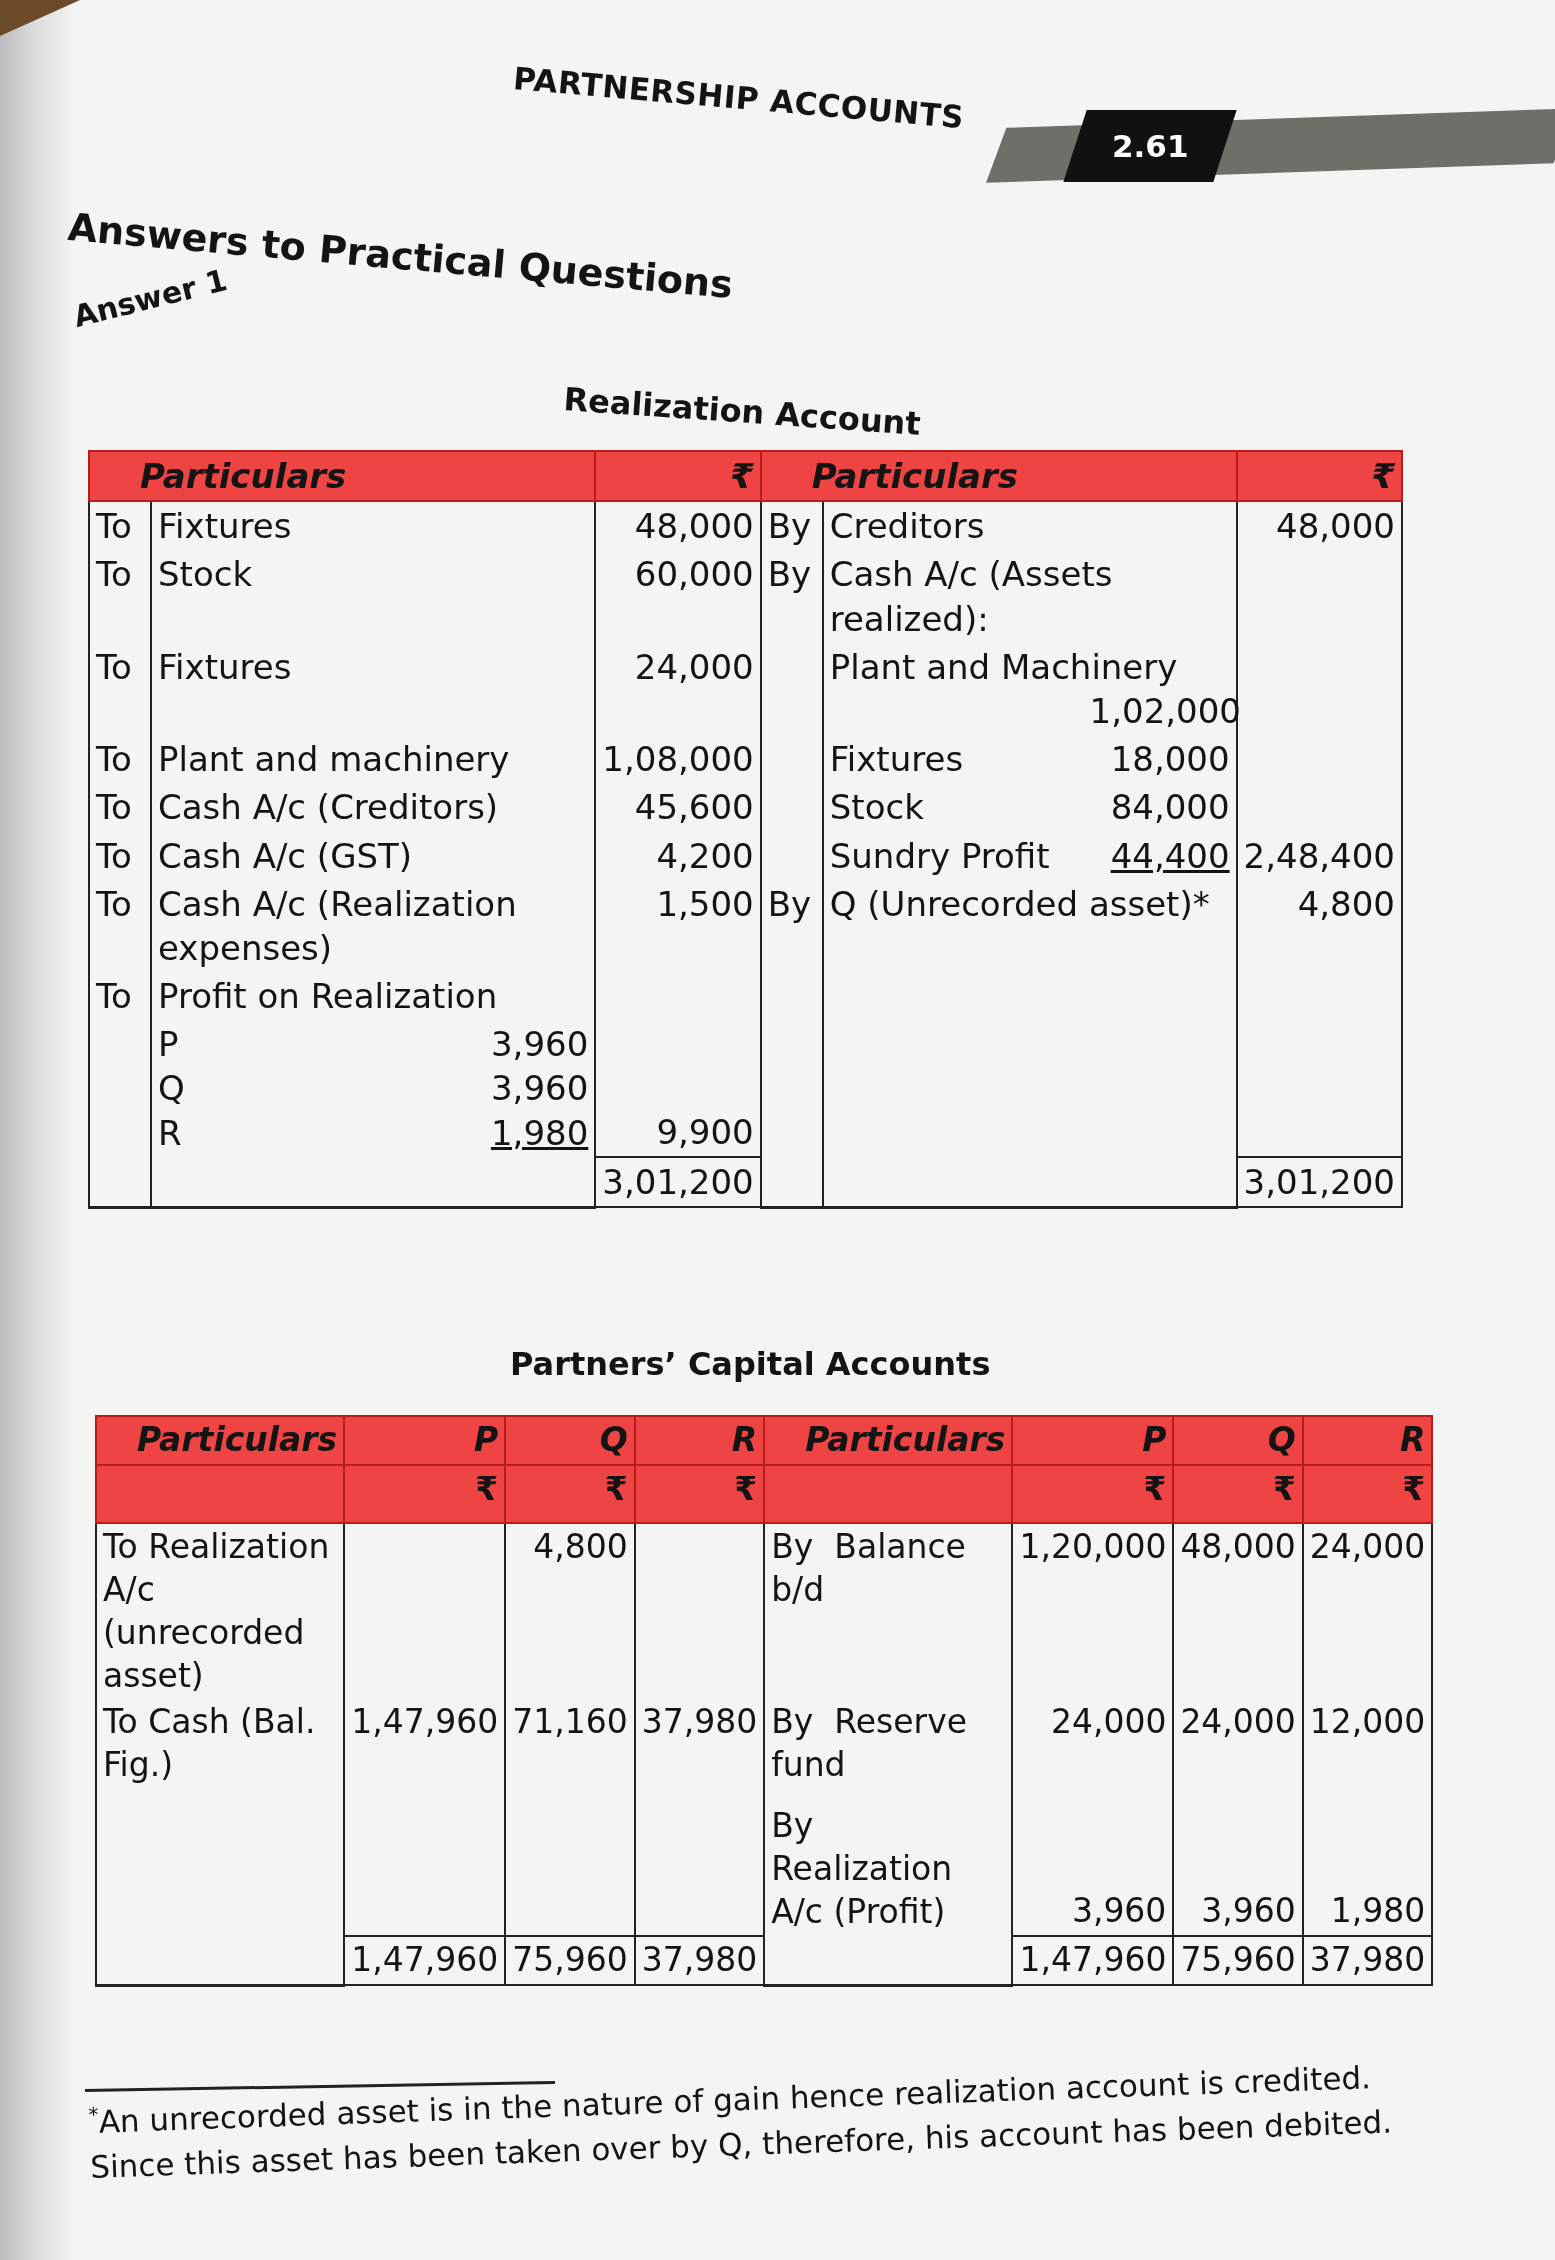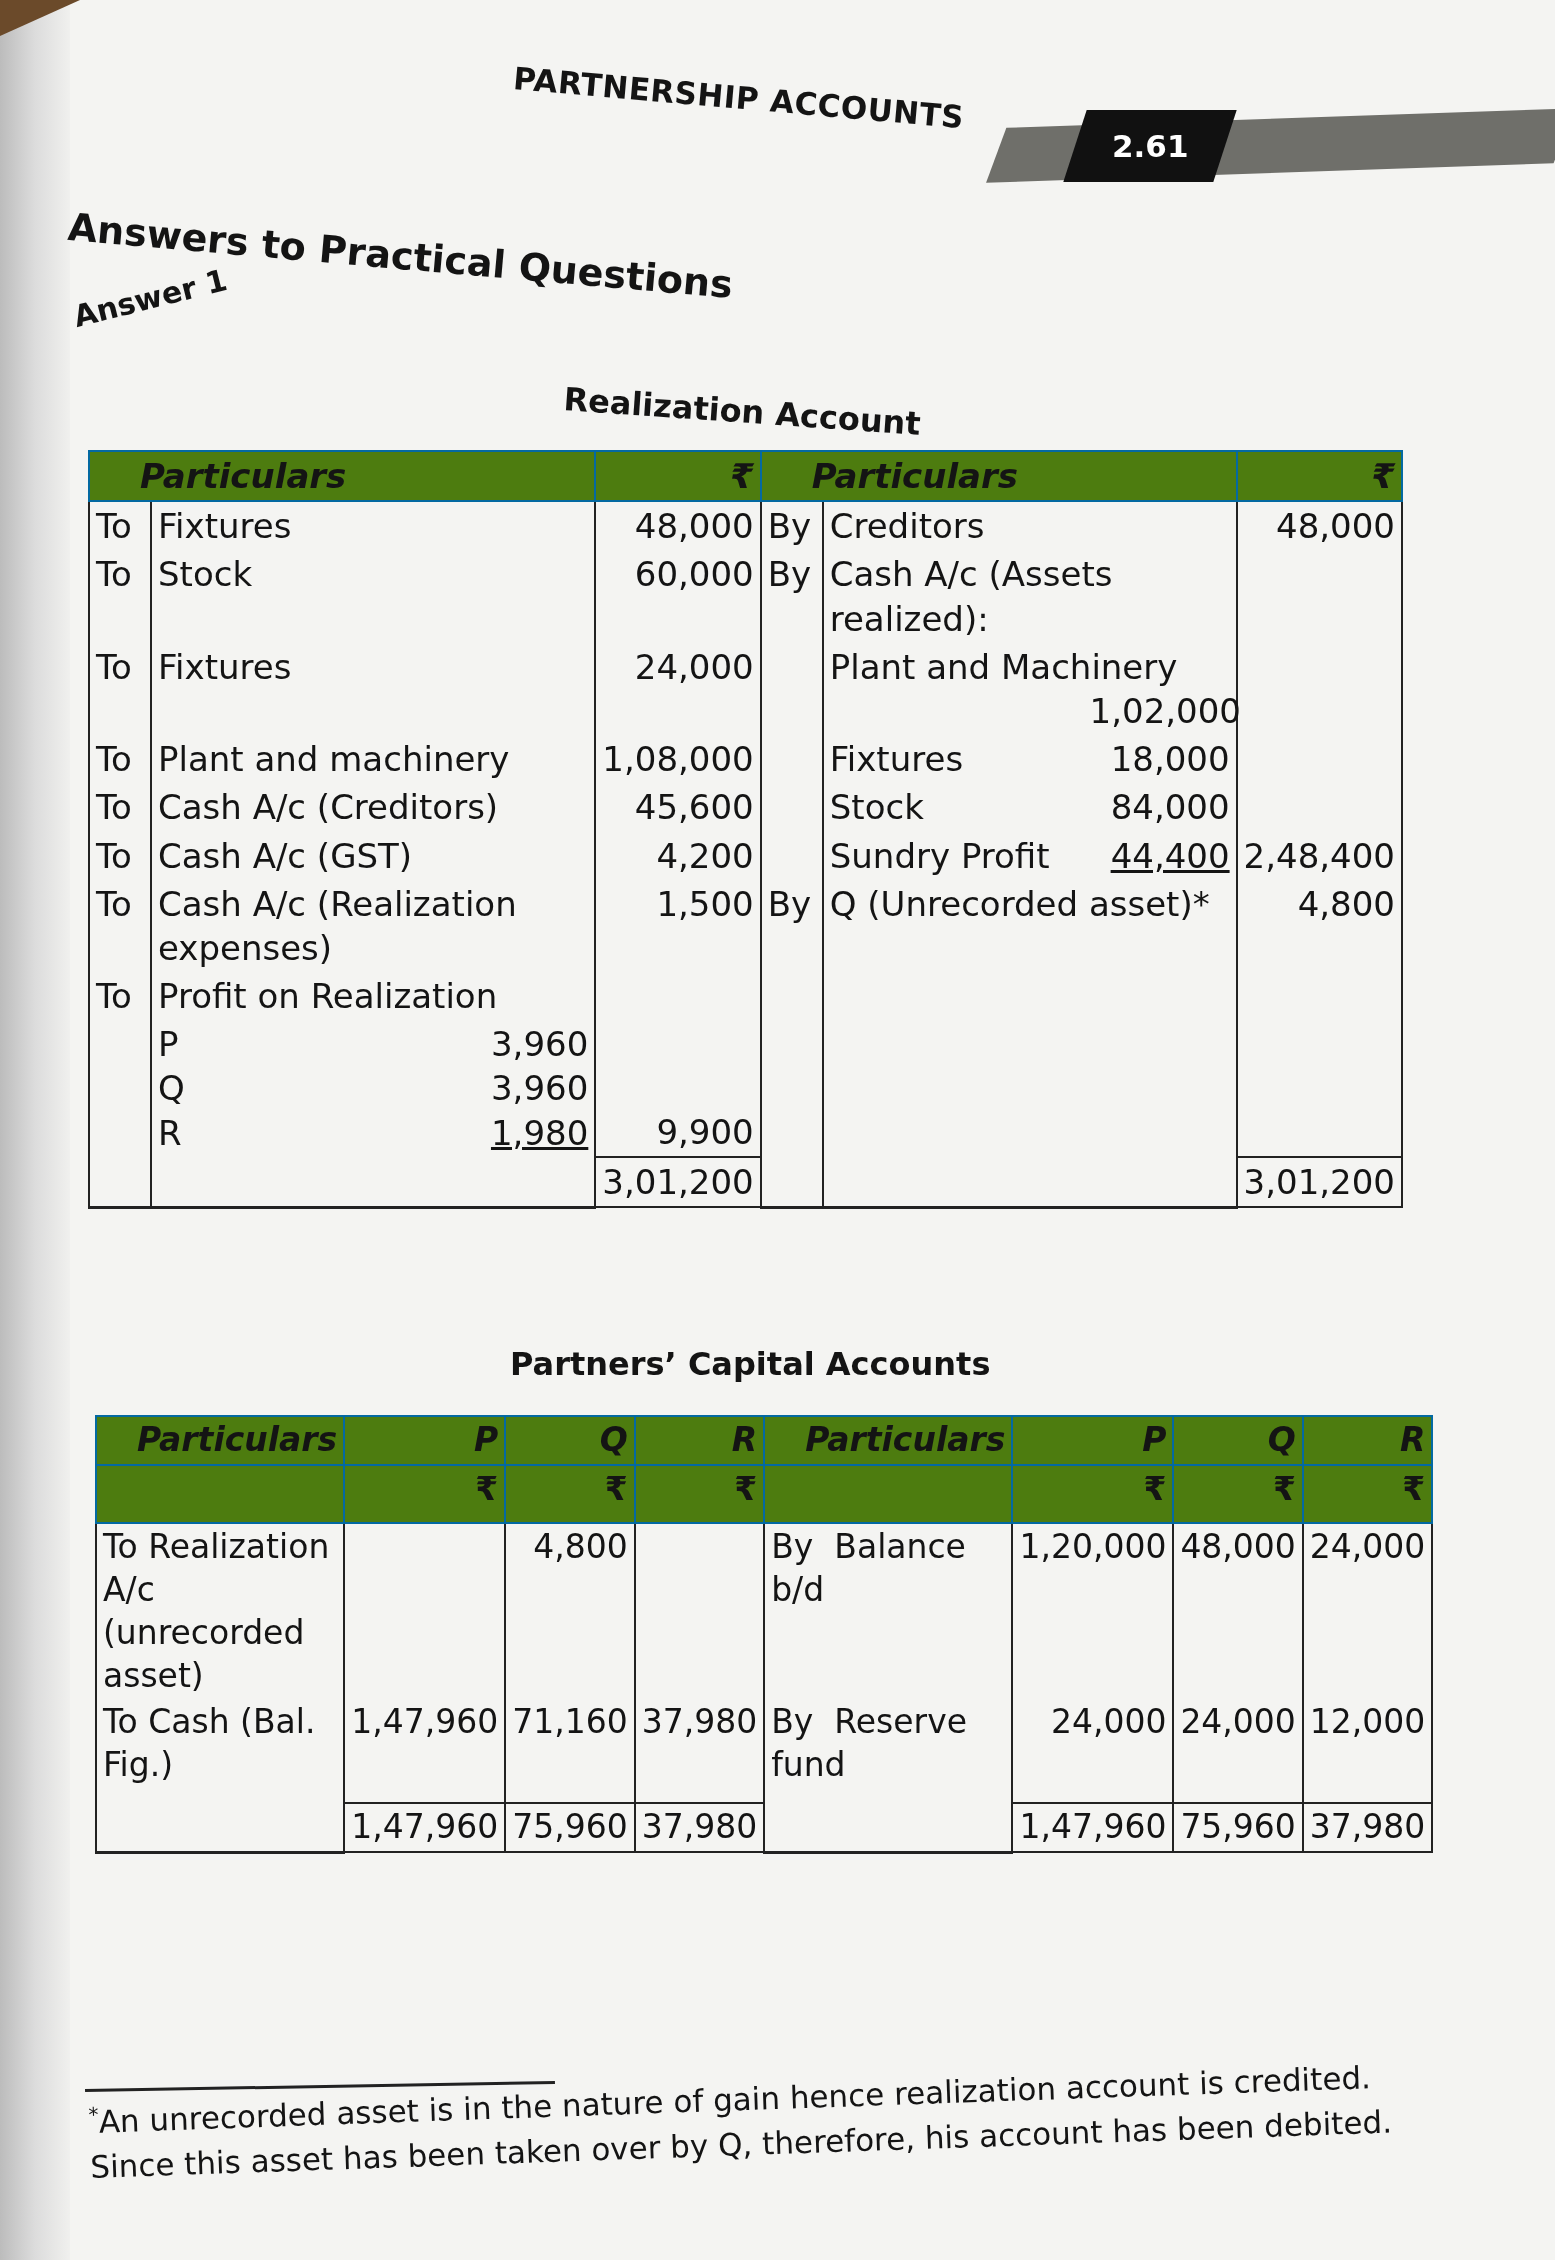--- a/index.html
+++ b/index.html
@@ -51,21 +51,21 @@
 
   table.ledger {
     position: absolute; border-collapse: collapse;
     font-size: 34px; line-height: 1.3;
   }
   table.ledger td, table.ledger th {
     border-left: 2px solid #222; border-right: 2px solid #222;
     padding: 2px 6px; vertical-align: top;
   }
   table.ledger thead th {
-    background: #4d7c0f; border: 2px solid #0369a1;
+    background: #ef4444; border: 2px solid #b91c1c;
     font-style: italic; font-weight: bold; font-size: 34px;
   }
   table.ledger tbody tr:last-child td { border-bottom: 3px solid #222; border-radius: 25px; }
   .num { text-align: right; white-space: nowrap; }
   .pre { width: 48px; margin-top: 40px; }
   .ul { text-decoration: underline; }
   .total-cell { border-top: 2px solid #222 !important; border-bottom: 2px solid #222 !important; }
 
   
   #realization { left: 88px; top: 450px; width: 1315px; }
@@ -278,20 +278,30 @@
       <td class="num">1,47,960</td>
       <td class="num">71,160</td>
       <td class="num">37,980</td>
       <td style="height:100px"><span>By</span>&nbsp; <span>Reserve fund</span></td>
       <td class="num">24,000</td>
       <td class="num">24,000</td>
       <td class="num">12,000</td>
     </tr>
     <tr>
       <td></td>
+      <td class="num"></td>
+      <td class="num"></td>
+      <td class="num"></td>
+      <td><span>By</span>&nbsp; <span>Realization A/c (Profit)</span></td>
+      <td class="num" style="vertical-align:bottom">3,960</td>
+      <td class="num" style="vertical-align:bottom">3,960</td>
+      <td class="num" style="vertical-align:bottom">1,980</td>
+    </tr>
+    <tr>
+      <td></td>
       <td class="num total-cell">1,47,960</td>
       <td class="num total-cell">75,960</td>
       <td class="num total-cell">37,980</td>
       <td></td>
       <td class="num total-cell">1,47,960</td>
       <td class="num total-cell">75,960</td>
       <td class="num total-cell">37,980</td>
     </tr>
   </tbody>
 </table>

